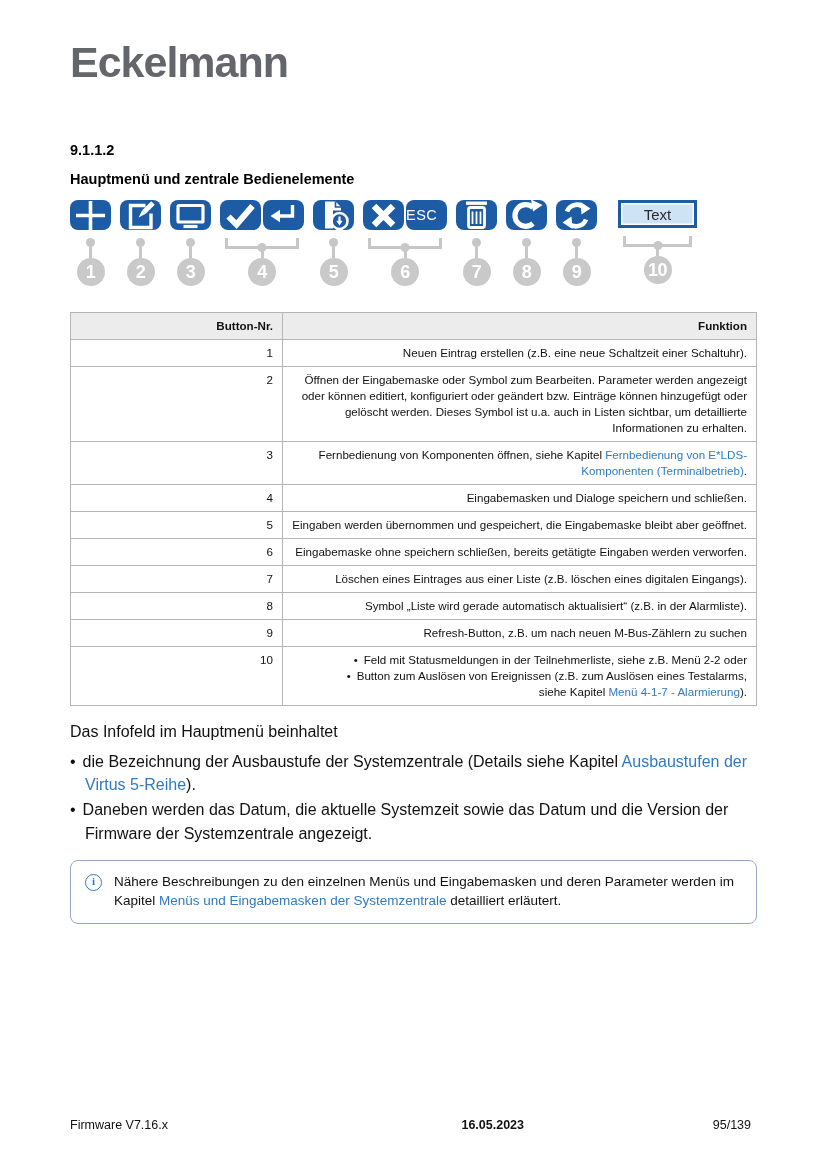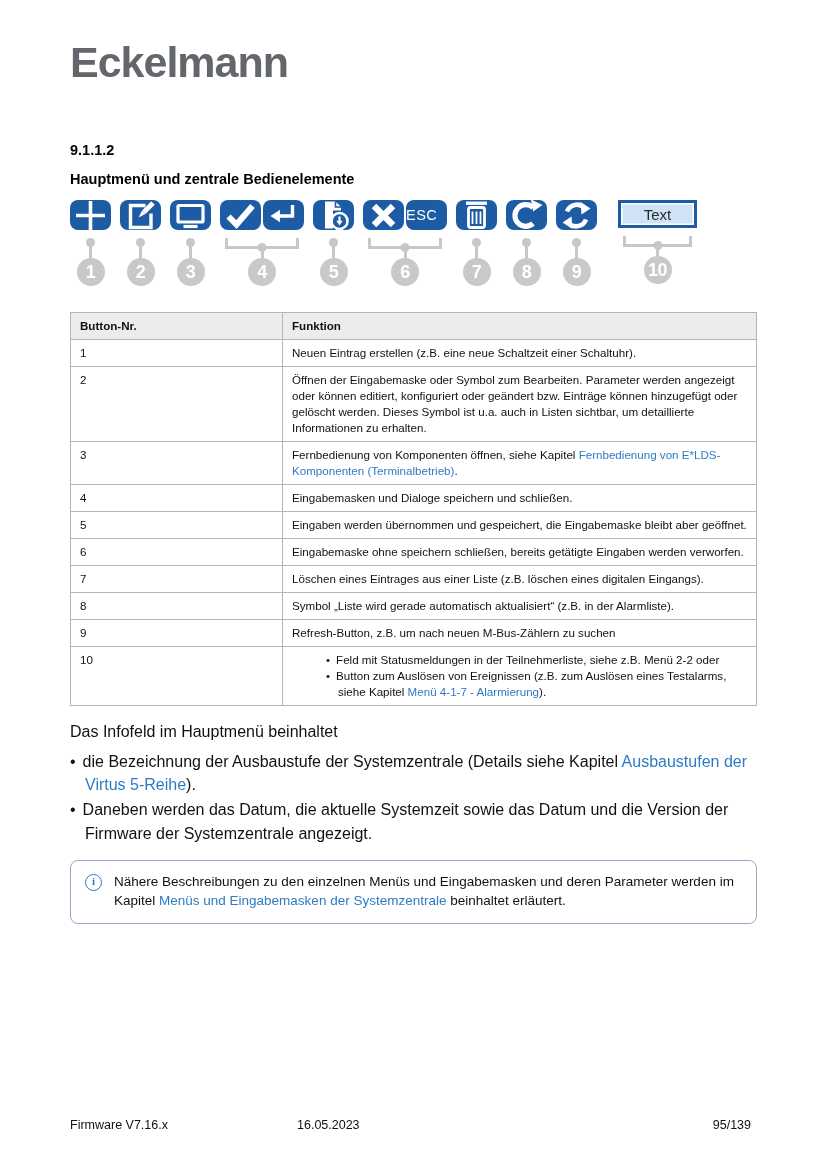--- a/index.html
+++ b/index.html
@@ -41,21 +41,21 @@
              border-left:3px solid var(--marker-gray);border-right:3px solid var(--marker-gray);
              border-bottom:3px solid var(--marker-gray);}
   .m-bracket::after{content:"";position:absolute;left:50%;bottom:-6px;transform:translateX(-50%);
              width:9px;height:9px;border-radius:50%;background:var(--marker-gray);}
   .m-stem.short{height:9px;}
   .m-circle{width:28px;height:28px;border-radius:50%;background:#c9c9c9;color:#fff;
             font-weight:bold;font-size:18px;display:flex;align-items:center;justify-content:center;
             letter-spacing:-0.5px;}
   
   table{width:100%;border-collapse:collapse;margin-top:26px;font-size:11.6px;line-height:1.38;}
-  th,td{border:1px solid var(--table-border);padding:5px 9px;text-align:left;vertical-align:top;}
+  th,td{border:1px solid var(--table-border);padding:5px 9px;text-align:right;vertical-align:top;}
   thead th{background:var(--header-bg);font-weight:bold;}
   .col-nr{width:212px;}
   td ul{list-style:none;padding-left:34px;}
   td ul li{padding-left:12px;text-indent:-12px;}
   td ul li::before{content:"•";margin-right:6px;}
   .link{color:var(--link-blue);cursor:pointer;}
   
   .infofeld{margin-top:14px;font-size:16px;line-height:1.45;}
   .infofeld .lead{margin-bottom:7px;}
   .infofeld ul{list-style:none;}
@@ -66,21 +66,21 @@
         padding:11px 14px 12px 14px;display:flex;gap:12px;align-items:flex-start;
         font-size:13.5px;line-height:1.45;}
   .info-icon{flex:0 0 auto;width:17px;height:17px;border:1.6px solid var(--link-blue);
         border-radius:50%;color:var(--link-blue);font-size:11px;font-weight:bold;
         display:flex;align-items:center;justify-content:center;margin-top:2px;
         font-family:"Liberation Serif",serif;}
   .note p{flex:1;}
   
   .footer{position:absolute;left:70px;right:76px;top:1118px;display:flex;font-size:12.5px;color:#111;}
   .footer span:nth-child(1){flex:1;text-align:left;}
-  .footer span:nth-child(2){flex:1;text-align:left;}
+  .footer span:nth-child(2){flex:1;text-align:right;font-weight:bold;}
   .footer span:nth-child(3){flex:1;text-align:right;}
 </style>
 </head>
 <body>
 
 <div class="page">
 
   <div class="logo">Eckelmann</div>
 
   <div class="heading">
@@ -326,21 +326,21 @@
   <div class="infofeld">
     <p class="lead">Das Infofeld im Hauptmenü beinhaltet</p>
     <ul>
       <li><span>die Bezeichnung der Ausbaustufe der Systemzentrale (Details siehe Kapitel </span><span class="link">Ausbaustufen der Virtus 5-Reihe</span><span>).</span></li>
       <li><span>Daneben werden das Datum, die aktuelle Systemzeit sowie das Datum und die Version der Firmware der Systemzentrale angezeigt.</span></li>
     </ul>
   </div>
 
   <div class="note">
     <span class="info-icon">i</span>
-    <p><span>Nähere Beschreibungen zu den einzelnen Menüs und Eingabemasken und deren Parameter werden im Kapitel </span><span class="link">Menüs und Eingabemasken der Systemzentrale</span><span> beinhaltet erläutert.</span></p>
+    <p><span>Nähere Beschreibungen zu den einzelnen Menüs und Eingabemasken und deren Parameter werden im Kapitel </span><span class="link">Menüs und Eingabemasken der Systemzentrale</span><span> detailliert erläutert.</span></p>
   </div>
 
   <div class="footer">
     <span>Firmware V7.16.x</span>
     <span>16.05.2023</span>
     <span>95/139</span>
   </div>
 
 </div>
 

